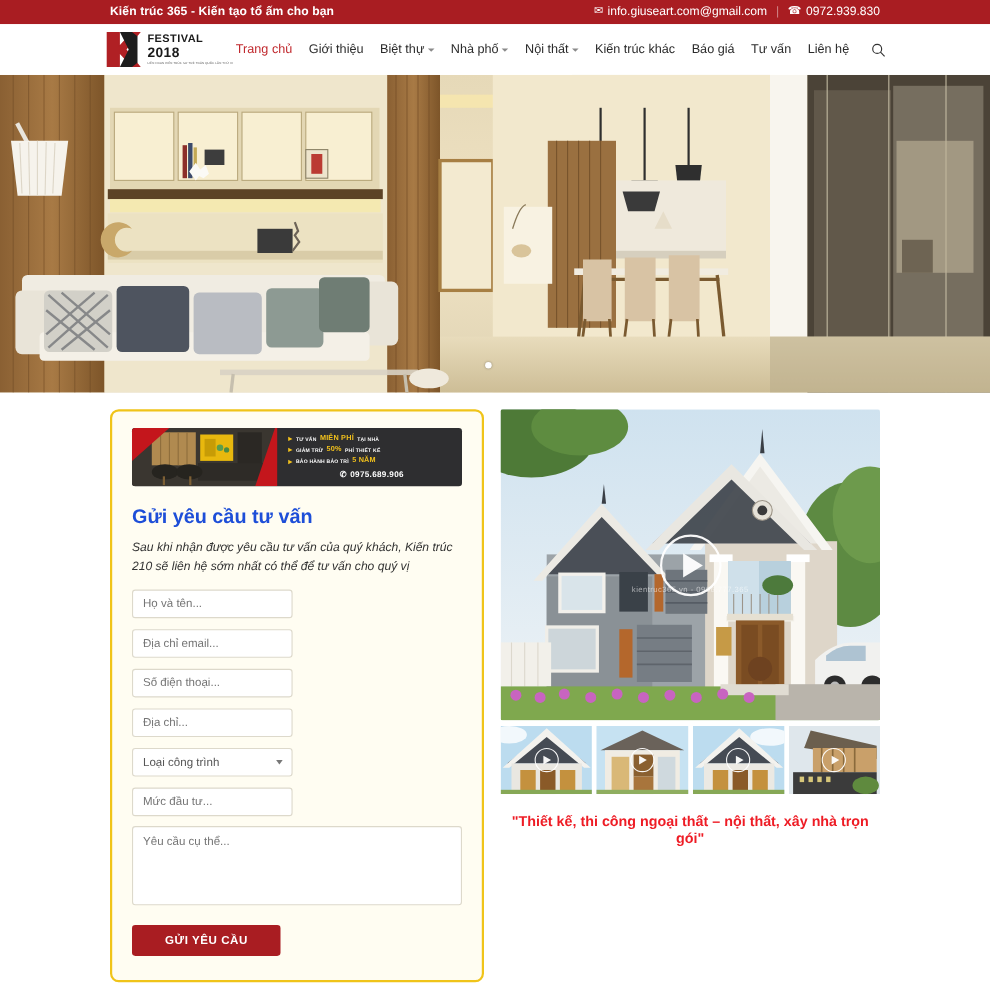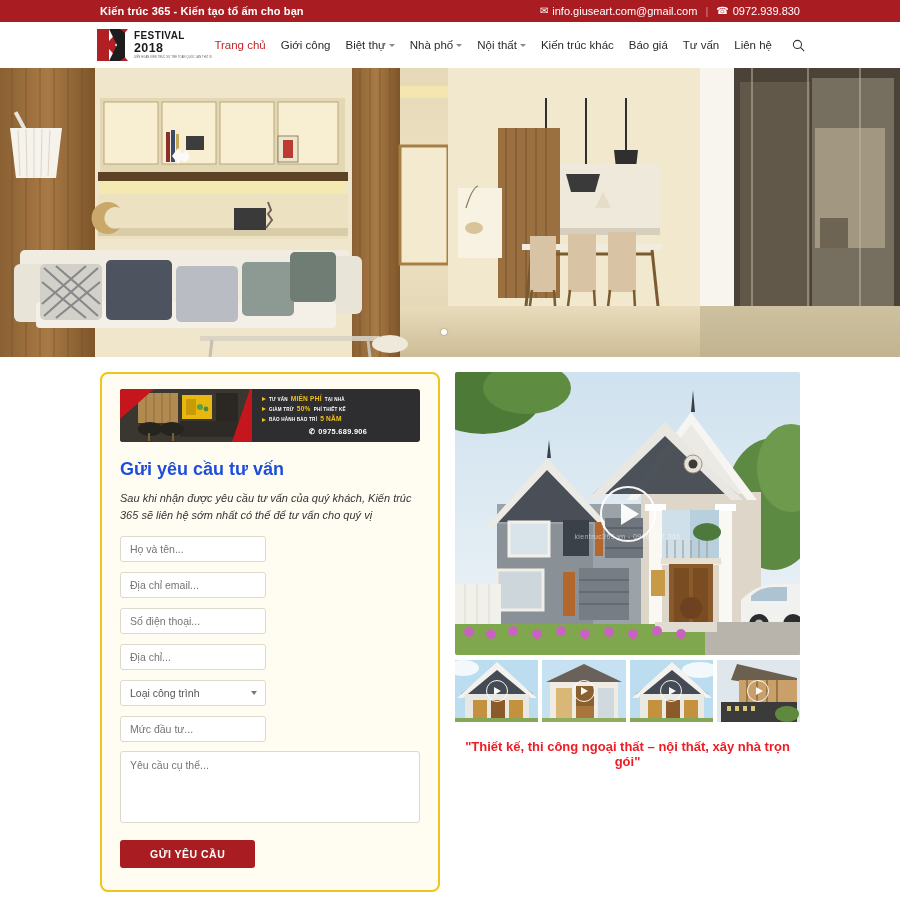--- a/index.html
+++ b/index.html
@@ -235,21 +235,21 @@
       <span class="logo-year">2018</span>
       <span class="logo-sub">LIÊN HOAN KIẾN TRÚC SƯ TRẺ TOÀN QUỐC LẦN THỨ III</span>
     </span>
   </a>
 
   <nav class="nav">
     <span class="nav-item active">
       <span>Trang chủ</span>
     </span>
     <span class="nav-item">
-      <span>Giới công</span>
+      <span>Giới thiệu</span>
     </span>
     <span class="nav-item">
       <span>Biệt thự</span>
       <span class="caret"></span>
     </span>
     <span class="nav-item">
       <span>Nhà phố</span>
       <span class="caret"></span>
     </span>
     <span class="nav-item">
@@ -525,21 +525,21 @@
             <span class="hl-y">5 NĂM</span>
           </div>
           <div class="promo-phone">
             <span>✆</span>
             <span>0975.689.906</span>
           </div>
         </div>
       </div>
 
       <div class="form-title">Gửi yêu cầu tư vấn</div>
-      <div class="form-desc">Sau khi nhận được yêu cầu tư vấn của quý khách, Kiến trúc 365 sẽ liên hệ sớm nhất có thể để tư vấn cho quý vị</div>
+      <div class="form-desc">Sau khi nhận được yêu cầu tư vấn của quý khách, Kiến trúc 210 sẽ liên hệ sớm nhất có thể để tư vấn cho quý vị</div>
 
       <div class="field-grid">
         <input class="fi" type="text" placeholder="Họ và tên..." style="">
         <input class="fi" type="text" placeholder="Địa chỉ email..." style="">
         <input class="fi" type="text" placeholder="Số điện thoại..." style="">
         <input class="fi" type="text" placeholder="Địa chỉ..." style="">
         <span class="sel-wrap">
           <select class="fi">
             <option>Loại công trình</option>
           </select>

